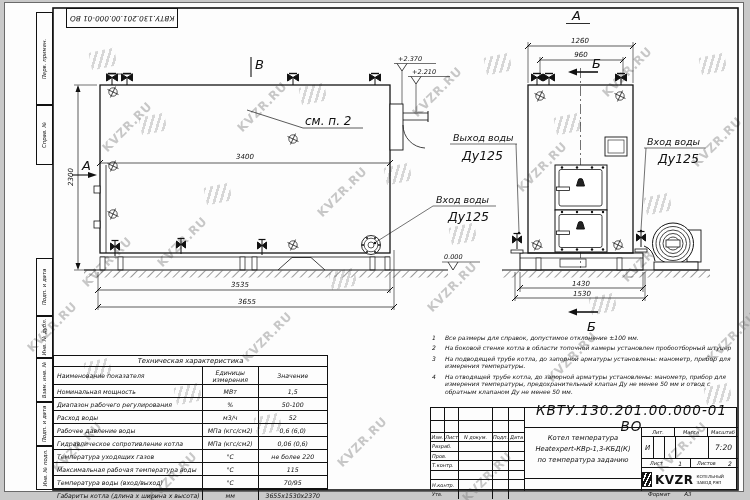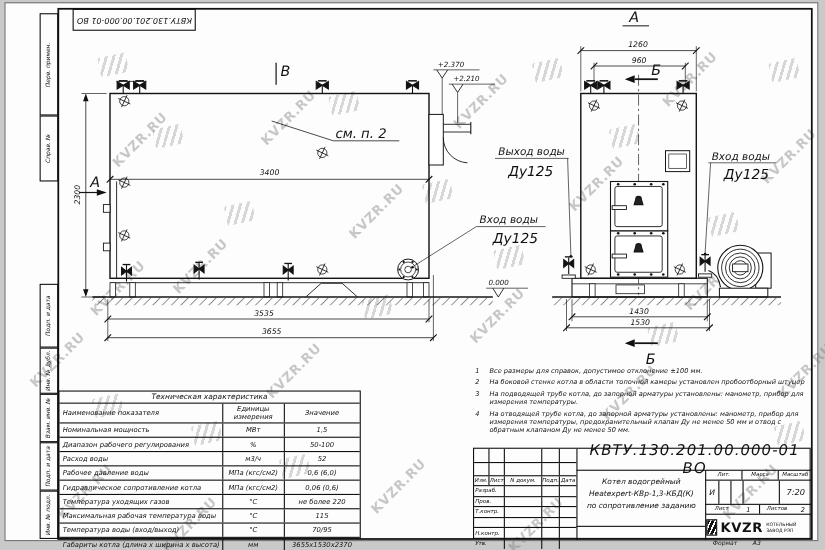--- a/index.html
+++ b/index.html
@@ -498,23 +498,23 @@
         <div style="width:28px;justify-content:flex-start;padding-left:1px">Утв.</div>
         <div style="width:34px"></div>
         <div style="width:16px"></div>
         <div style="width:15px;border-right:none"></div>
       </div>
   </div>
 
   <div class="cell docnum" style="left:93px;top:0;width:214px;height:20px;border-left:1px solid #111;border-bottom:1px solid #111">КВТУ.130.201.00.000-01  ВО</div>
 
   <div class="cell" style="left:93px;top:20px;width:117px;height:50px;border-left:1px solid #111;flex-direction:column;font-size:6.8px;line-height:1.6;justify-content:flex-start;padding-top:5px">
-    <span>Котел водогрейный</span>
+    <span>Котел температура</span>
     <span>Heatexpert-КВр-1,3-КБД(К)</span>
-    <span>по сопротивление заданию</span>
+    <span>по температура заданию</span>
   </div>
   <div class="cell" style="left:93px;top:70px;width:117px;height:13px;border-left:1px solid #111;border-top:1px solid #111"></div>
 
   <div class="cell" style="left:210px;top:20px;width:97px;height:9px;border-left:1px solid #111;border-bottom:1px solid #111;display:flex">
     <div style="width:32px;border-right:1px solid #111;height:100%;display:flex;align-items:center;justify-content:center">Лит.</div>
     <div style="width:32px;border-right:1px solid #111;height:100%;display:flex;align-items:center;justify-content:center">Масса</div>
     <div style="flex:1;height:100%;display:flex;align-items:center;justify-content:center">Масштаб</div>
   </div>
   <div class="cell" style="left:210px;top:29px;width:97px;height:22px;border-left:1px solid #111;border-bottom:1px solid #111;display:flex">
     <div style="width:11px;border-right:1px solid #111;height:100%;display:flex;align-items:center;justify-content:center;font-size:7px">И</div>

